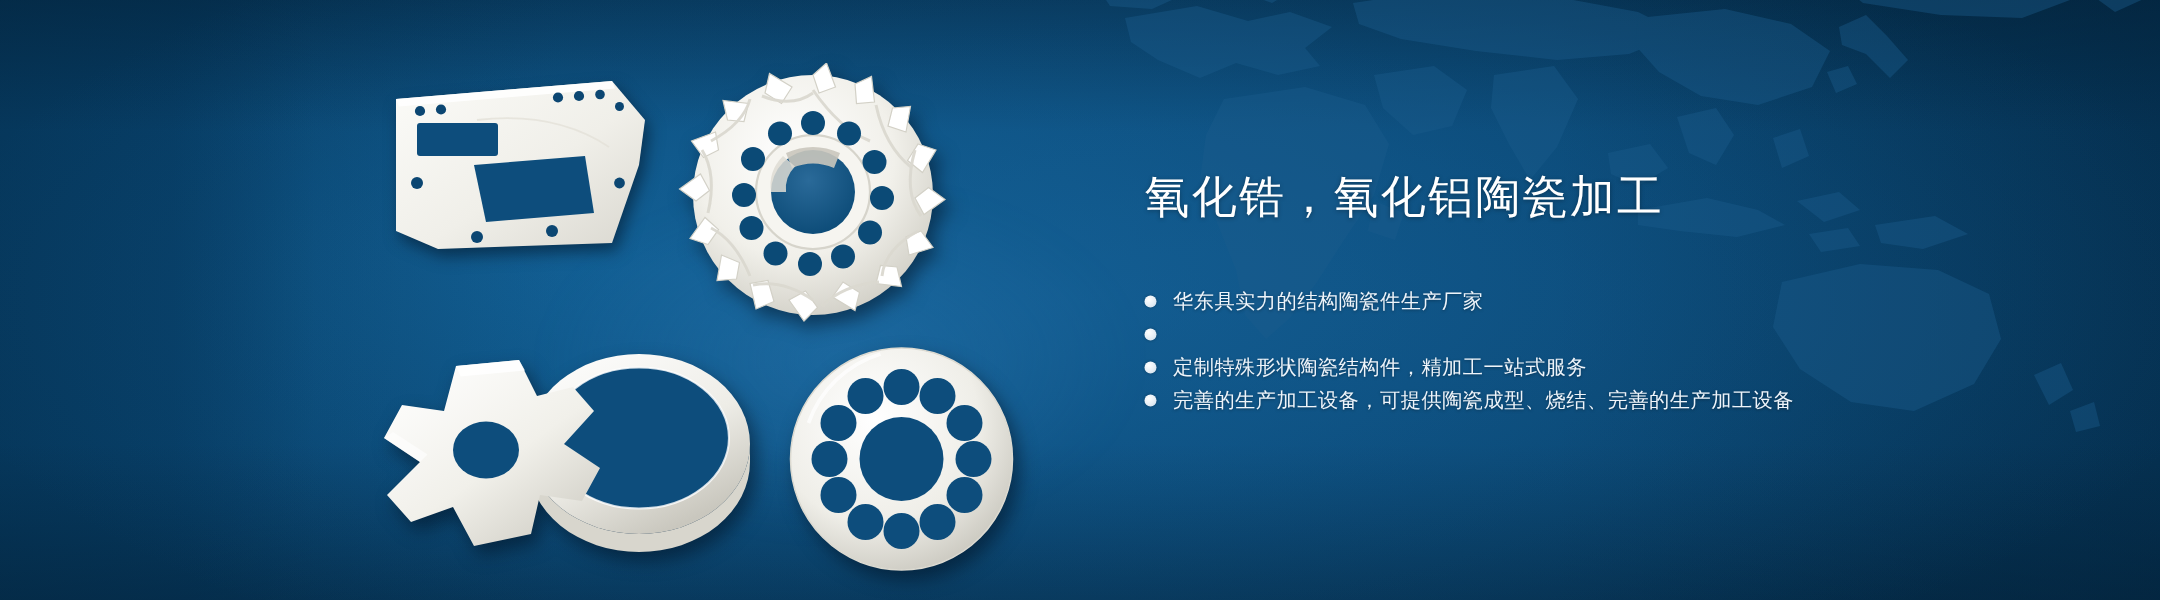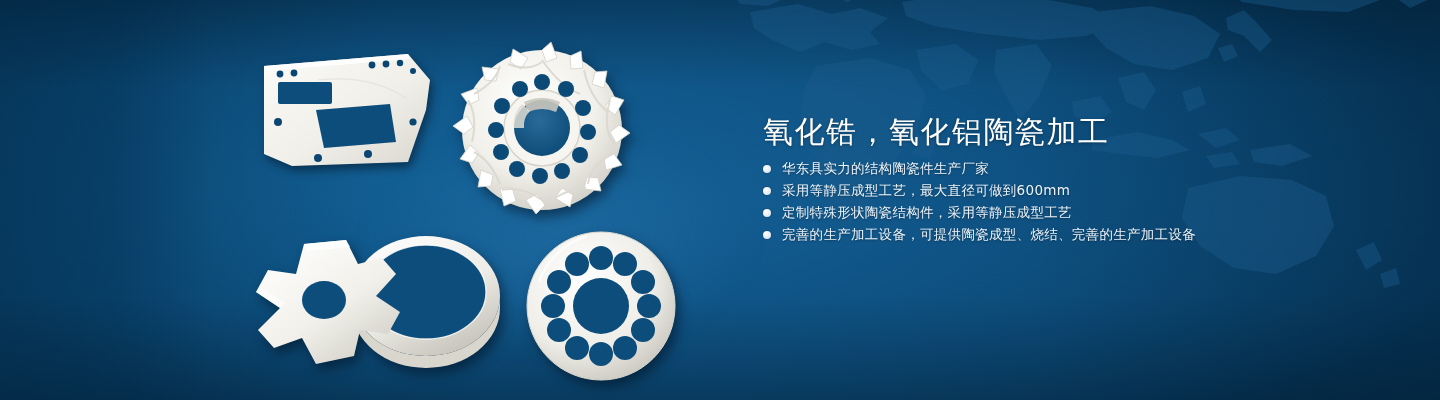--- a/index.html
+++ b/index.html
@@ -81,21 +81,21 @@
   .headline{
     color:#ffffff;
     font-size:30px;
     line-height:40px;
     letter-spacing:1.5px;
     font-weight:400;
     text-shadow:0 1px 3px rgba(0,0,0,.35);
     white-space:nowrap;
   }
   .bullets{
-    margin-top:6px;
+    margin-top:38px;
     list-style:none;
   }
   .bullets li{
     display:flex;
     align-items:center;
     height:22px;
     color:#eef4fa;
     font-size:13.5px;
     letter-spacing:.3px;
     text-shadow:0 1px 2px rgba(0,0,0,.35);
@@ -336,25 +336,24 @@
   <div class="copy">
     <div class="headline">氧化锆，氧化铝陶瓷加工</div>
 
     <ul class="bullets">
       <li>
         <span class="dot"></span>
         <span>华东具实力的结构陶瓷件生产厂家</span>
       </li>
       <li>
         <span class="dot"></span>
-        <span>采用等静压成型工艺，最大直径可做到600mm</span>
       </li>
       <li>
         <span class="dot"></span>
-        <span>定制特殊形状陶瓷结构件，采用等静压成型工艺</span>
+        <span>定制特殊形状陶瓷结构件，精加工一站式服务</span>
       </li>
       <li>
         <span class="dot"></span>
         <span>完善的生产加工设备，可提供陶瓷成型、烧结、完善的生产加工设备</span>
       </li>
     </ul>
   </div>
 
 </div>
 

